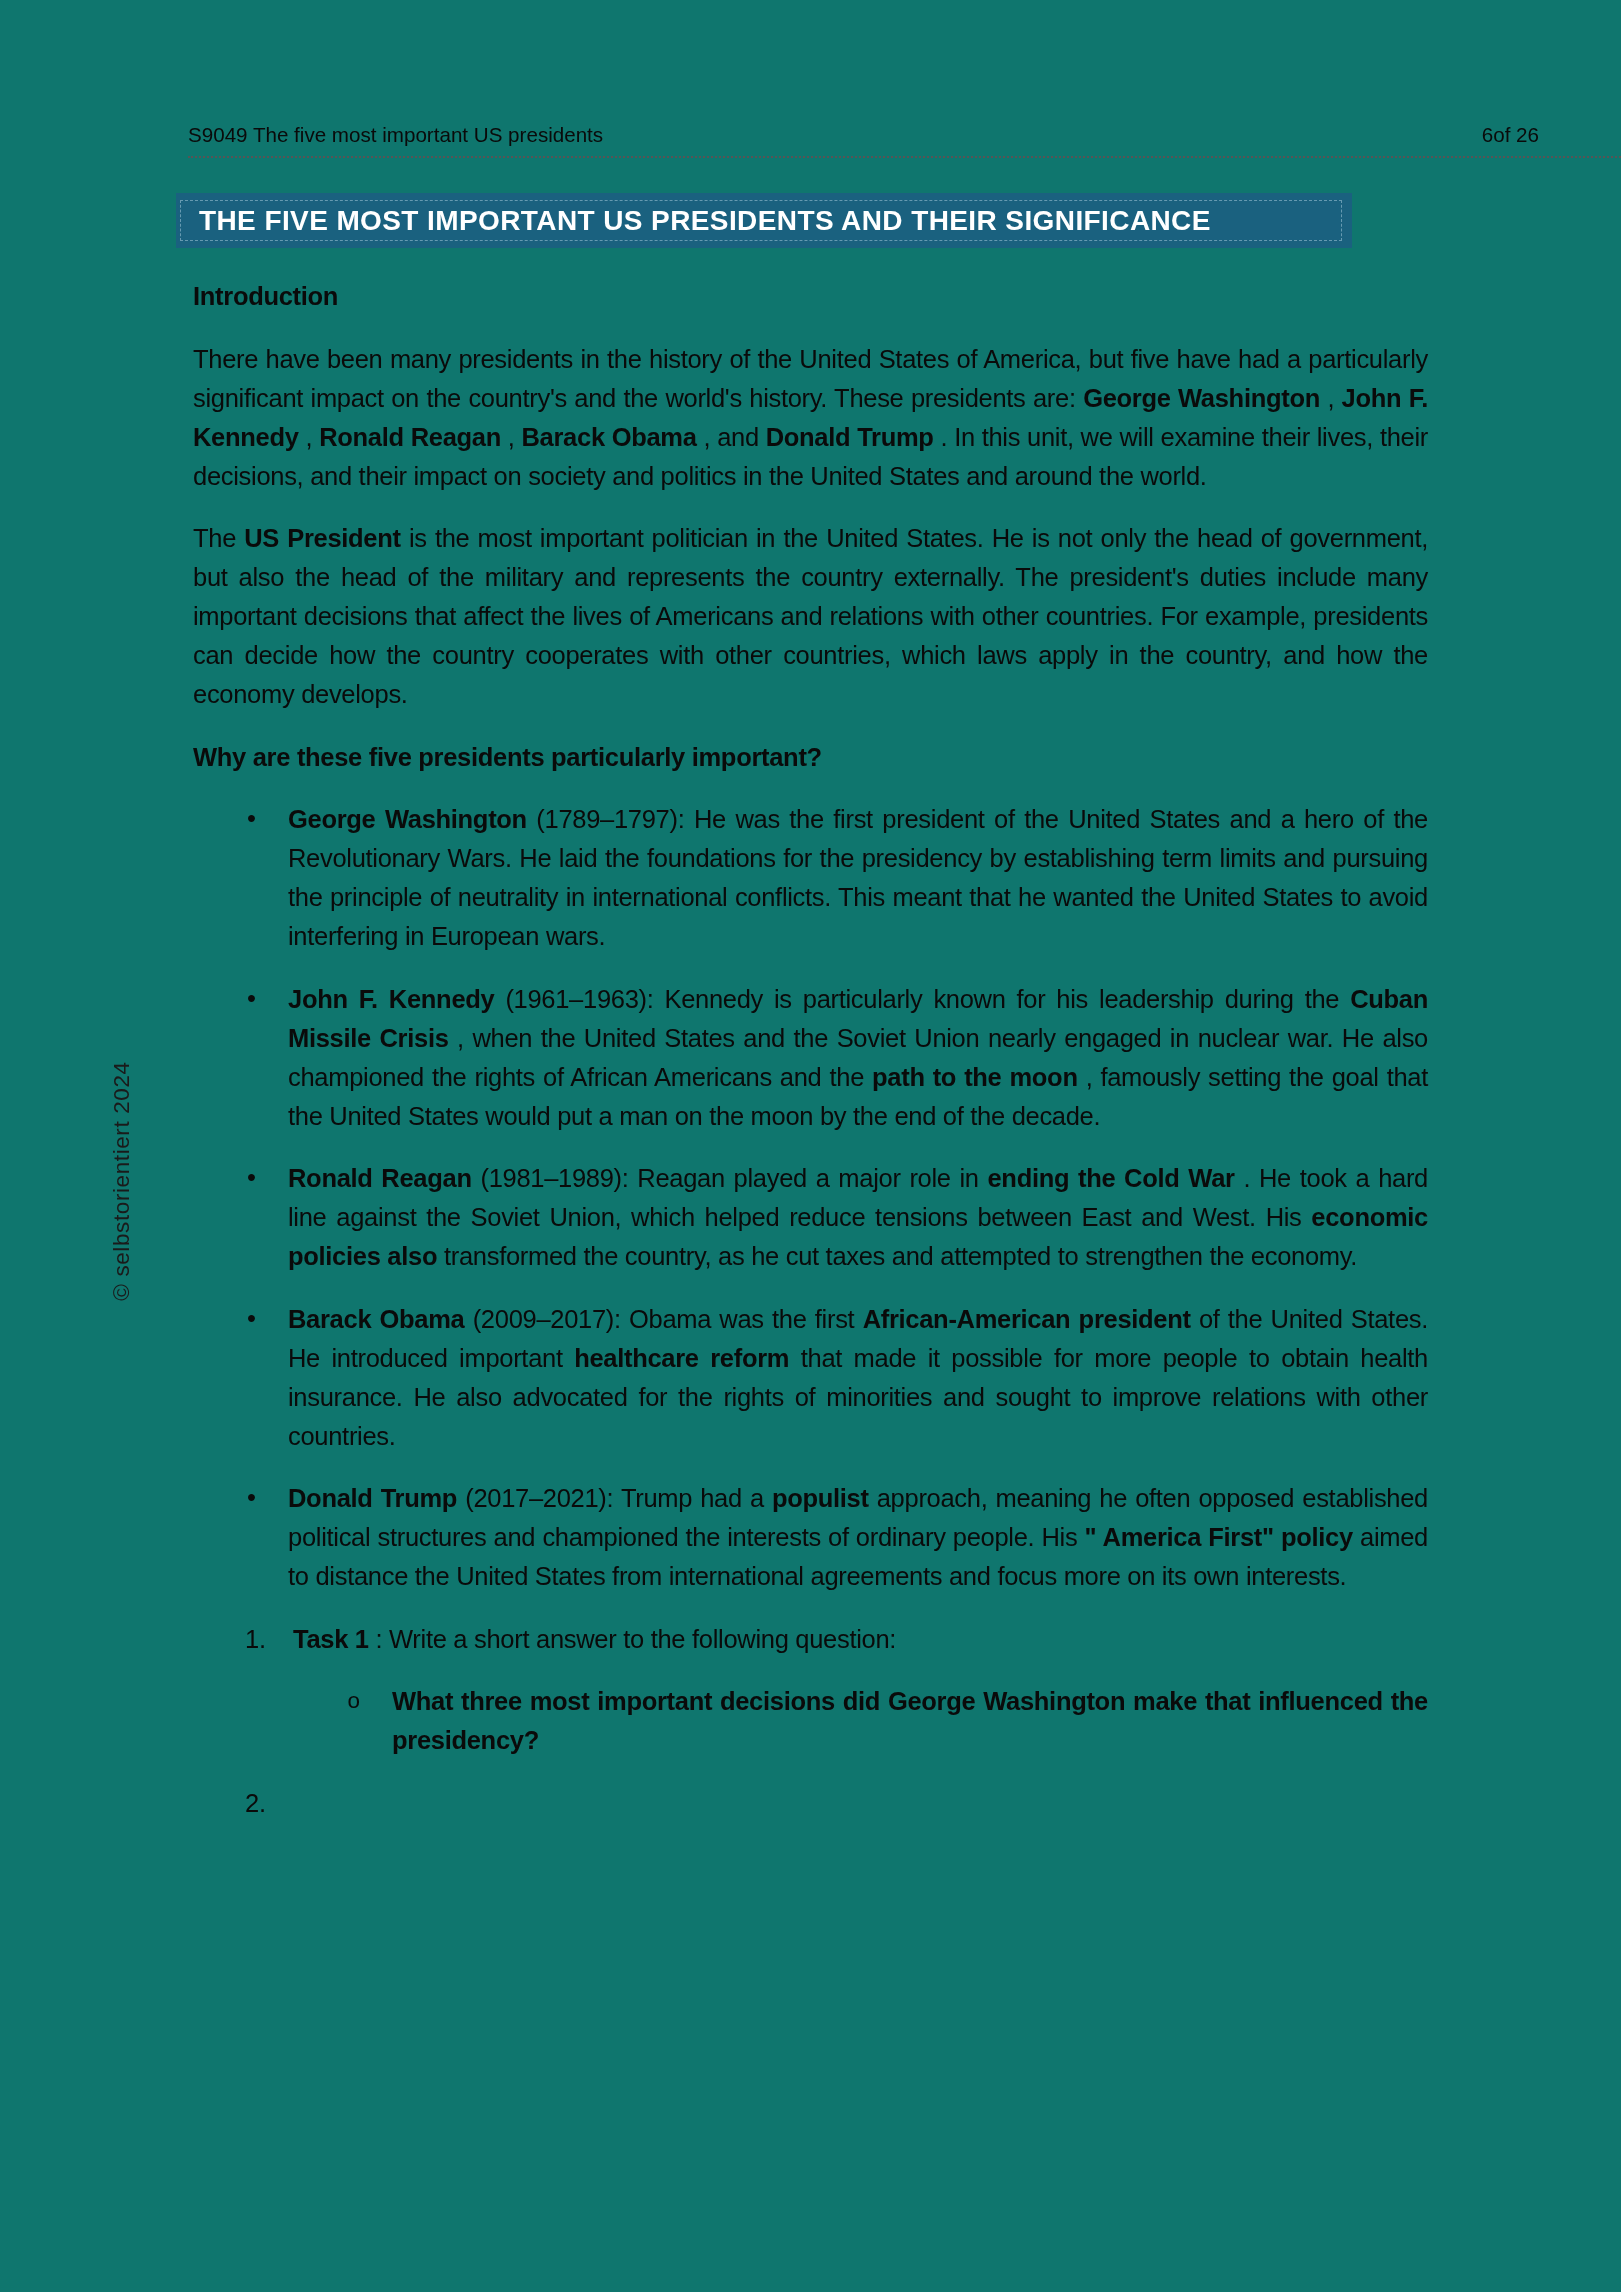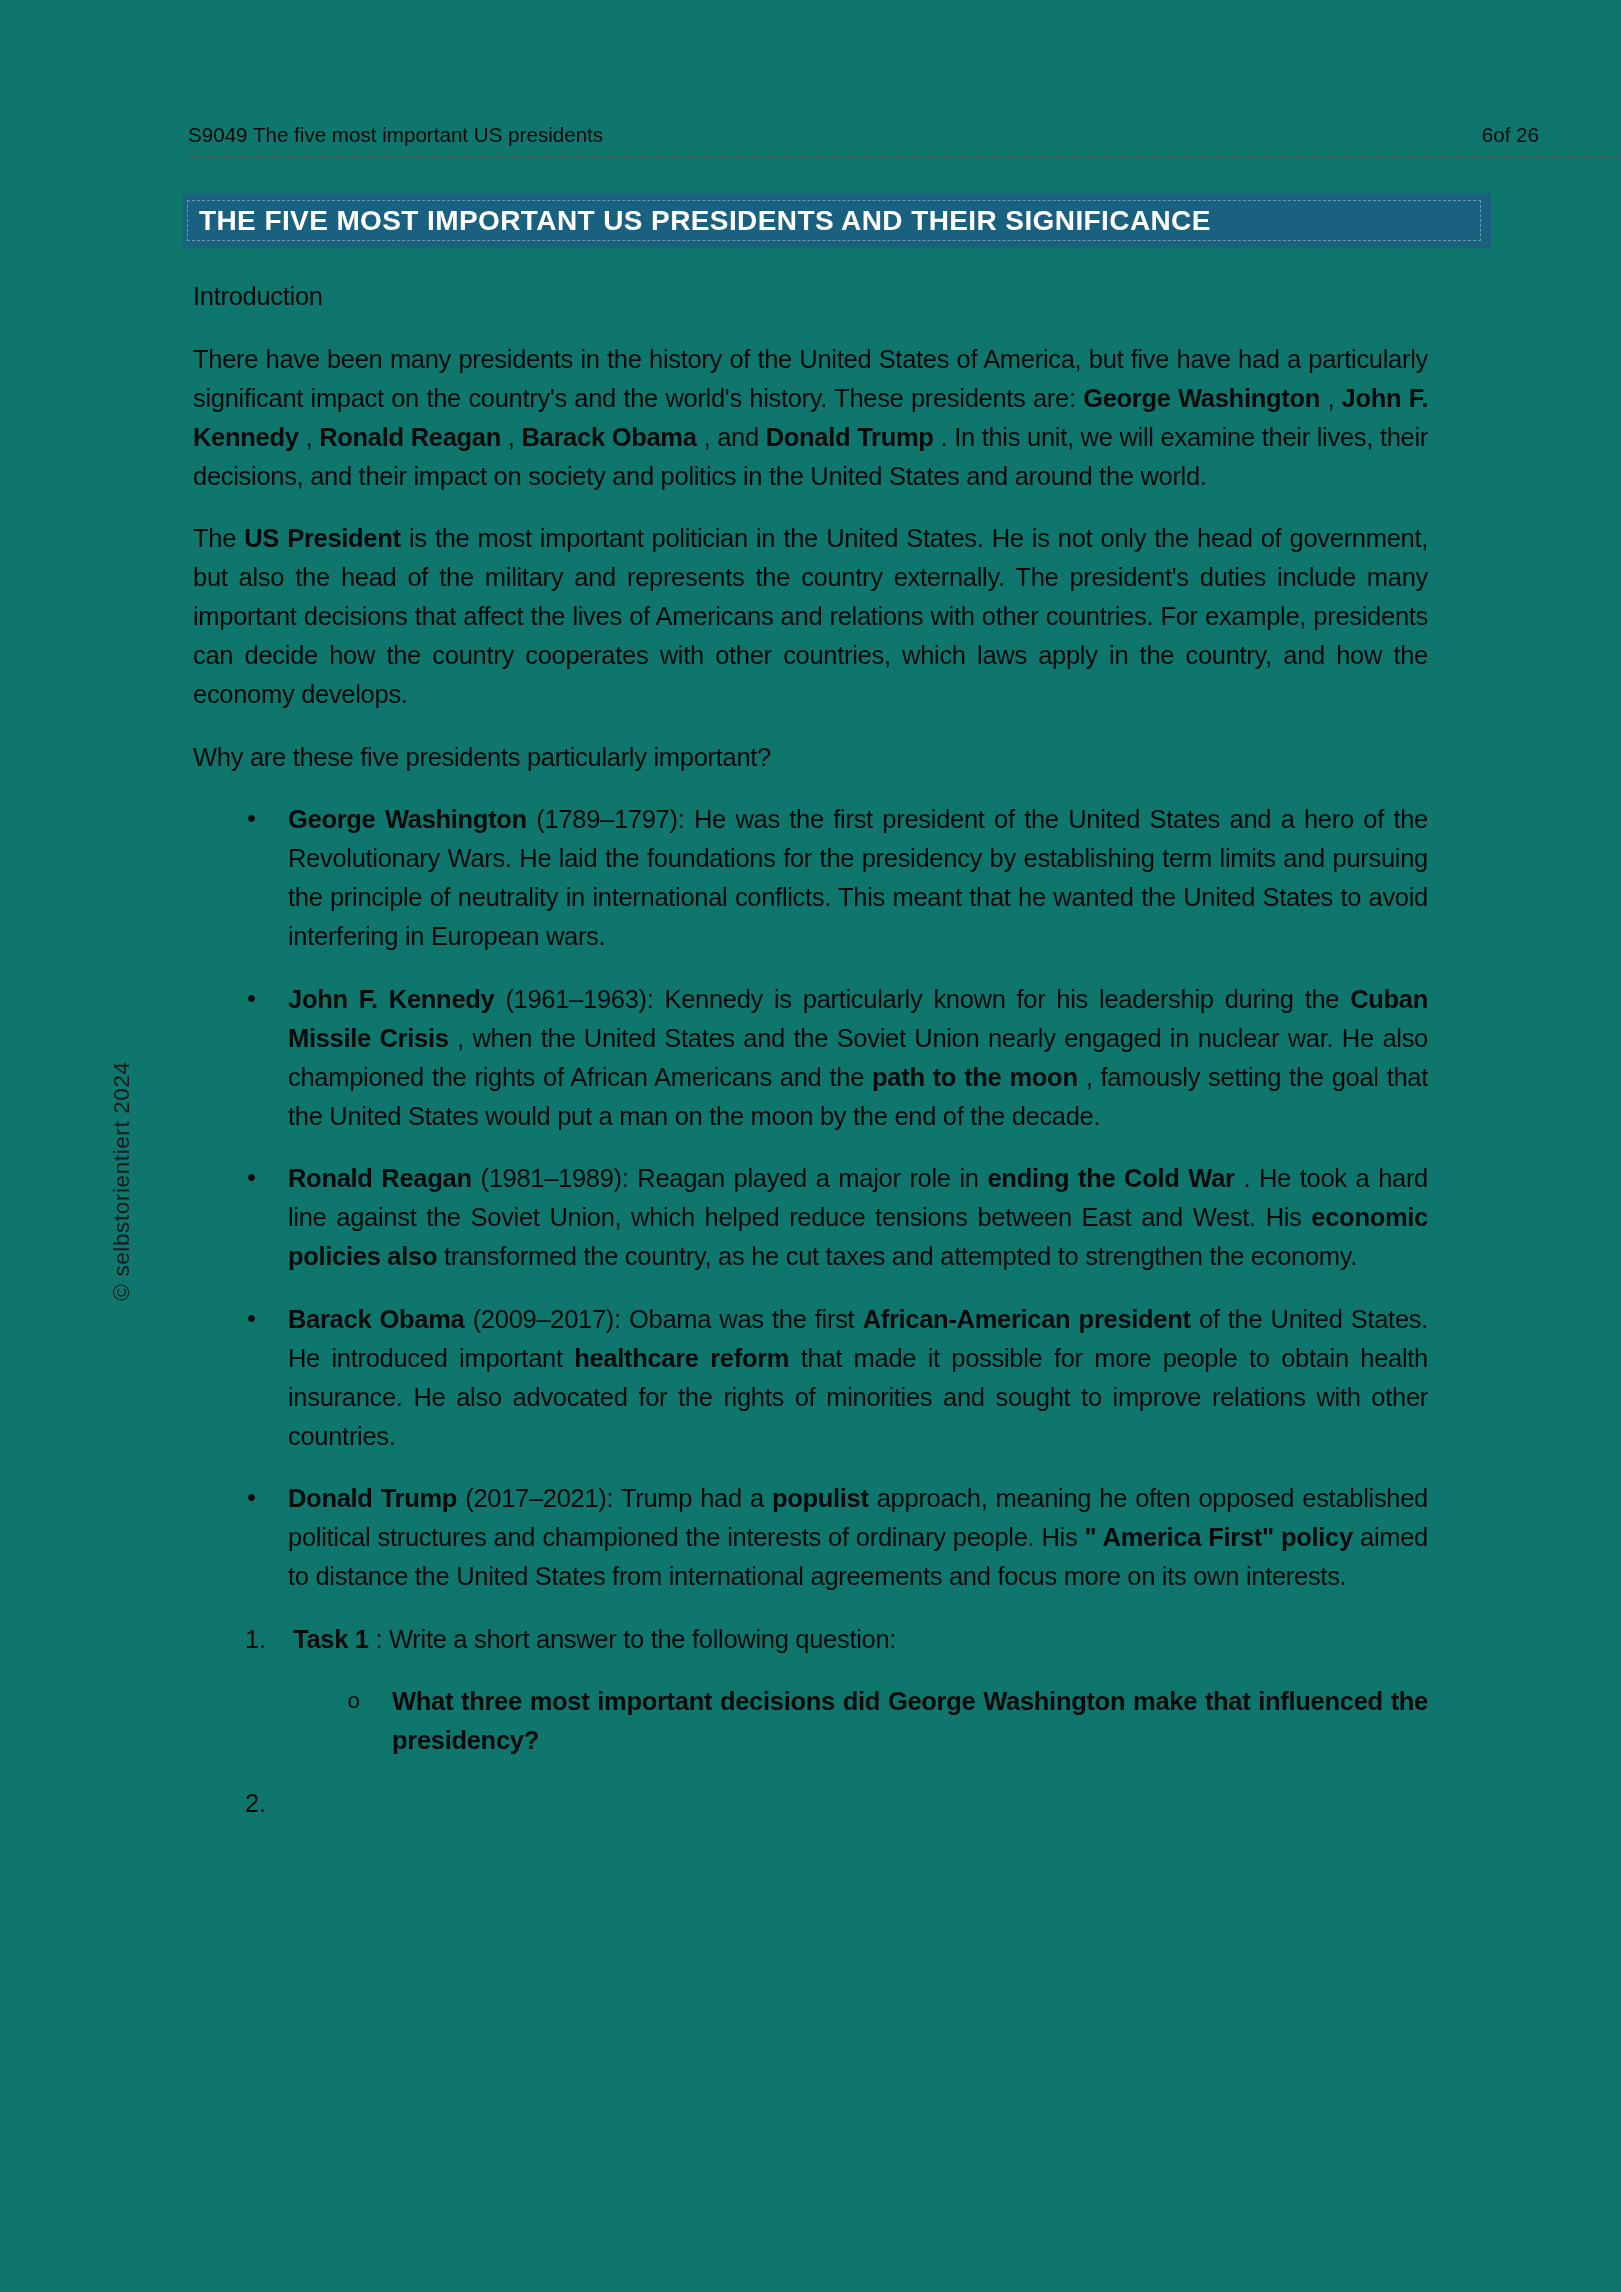--- a/index.html
+++ b/index.html
@@ -17,23 +17,23 @@
   .doc-header {
     position:absolute; left:188px; top:122px; width:1433px;
     display:flex; justify-content:space-between; align-items:flex-end;
     font-size:20.6px; line-height:25.5px;
     padding-bottom:8.8px;
     border-bottom:2px dotted #555;
   }
   .doc-header .pagenum { margin-right:82px; }
   
   .title-bar {
-    position:absolute; left:183px; top:193px; width:1308px; height:55px;
+    position:absolute; left:176px; top:193px; width:1176px; height:55px;
     display:flex; align-items:center;
-    padding-left:16px;
+    padding-left:23px;
   }
   .title-bar::after {
     content:""; position:absolute; left:3.9px; right:9.8px; top:6.9px; bottom:6.9px;
     border:1px dashed rgba(195,224,238,0.45); pointer-events:none;
   }
   .title-bar .title-text {
     color:#ffffff; font-weight:bold; font-size:28px; letter-spacing:0.4px;
     white-space:nowrap;
   }
   
@@ -43,21 +43,21 @@
     white-space:nowrap;
     font-size:22.5px; letter-spacing:0.6px; color:#1a1a1a;
   }
   
   .content {
     position:absolute; left:193px; top:277px; width:1235px;
     font-size:25.5px; line-height:39px; letter-spacing:-0.3px;
     text-align:justify;
   }
   .content h2 {
-    font-size:25.5px; line-height:39px; font-weight:normal;
+    font-size:25.5px; line-height:39px; font-weight:bold;
     margin:0 0 23.5px 0; text-align:left;
   }
   .content h2.spaced { margin-top:15.7px; }
   .content p { margin:0 0 23.5px 0; }
   .content b, .content .b { font-weight:bold; }
   ul, ol { list-style:none; }
   .bullet-item { position:relative; padding-left:95px; margin-bottom:23.5px; }
   .b-marker { position:absolute; left:54px; top:-1px; text-align:left; }
   .task-item { position:relative; padding-left:100px; margin-bottom:23.5px; }
   .t-num { position:absolute; left:52px; top:0; }

